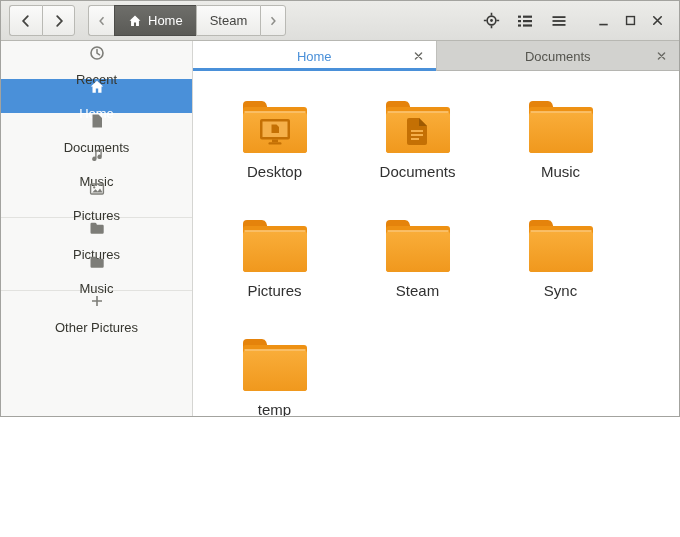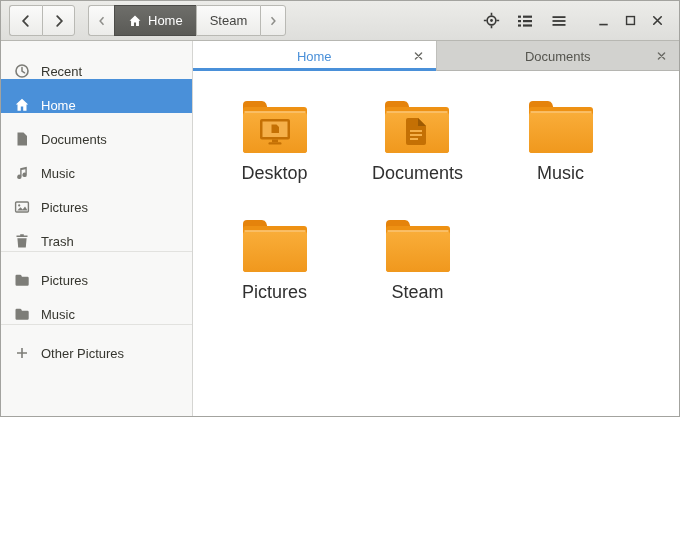--- a/index.html
+++ b/index.html
@@ -27,42 +27,42 @@
     background:transparent; border:none; border-radius:3px; color:#3a3a38; cursor:pointer; }
   .win-controls { display:flex; margin-left:14px; align-items:center; }
   .wc { width:27px; height:26px; display:flex; align-items:center; justify-content:center;
     background:transparent; border:none; color:#3a3a38; cursor:pointer; }
 
   
   .main-body { flex:1; display:flex; min-height:0; }
 
   
   .sidebar { width:192px; flex:0 0 192px; background:#f8f8f7; border-right:1px solid #d5d5d2; padding-top:4px; }
-  .side-item { height:34px; display:flex; align-items:flex-end; padding:0 13px; gap:11px; cursor:pointer; color:#36362f; }
+  .side-item { height:34px; display:flex; align-items:center; padding:0 13px; gap:11px; cursor:pointer; color:#36362f;flex-direction:column; }
   .side-item .sicon { width:16px; height:16px; color:#7d7d78; display:flex; align-items:center; }
   .side-item.selected { background:#4a90d9; color:#fff; }
   .side-item.selected .sicon { color:#fff; }
   .separator { height:1px; background:#e2e2df; margin:2px 0; }
 
   
   .content { flex:1; display:flex; flex-direction:column; min-width:0; background:#fff; }
   .tabbar { height:30px; flex:0 0 30px; display:flex; background:#d2d2cf; }
   .tab { flex:1; position:relative; display:flex; align-items:center; justify-content:center;
     color:#55554f; cursor:pointer; box-shadow: inset 0 -1px 0 #b5b5b1; }
   .tab + .tab { border-left:1px solid #bfbfbb; }
   .tab.active { background:#fff; color:#4a90d9; box-shadow: inset 0 -3px 0 #4a90d9; }
   .tab-close { position:absolute; right:9px; top:50%; transform:translateY(-50%);
     width:17px; height:17px; display:flex; align-items:center; justify-content:center;
     background:transparent; border:none; color:#6b6b66; cursor:pointer; }
 
   
   .files { flex:1; padding:27px 0 0 10px; display:grid; grid-template-columns:repeat(3,143px);
     grid-auto-rows:119px; align-content:start; justify-items:center; overflow:hidden; }
   .file { display:flex; flex-direction:column; align-items:center; gap:7px; cursor:pointer; }
-  .file-label { font-size:18px; color:#303030; }
+  .file-label { font-size:15px; color:#303030; }
 
   svg { display:block; }
 </style>
 </head>
 <body>
 
 <svg width="0" height="0" style="position:absolute" aria-hidden="true">
   <defs>
     <linearGradient id="fgrad" x1="0" y1="0" x2="0" y2="1">
       <stop offset="0" stop-color="#f9ad39"></stop>
@@ -203,29 +203,20 @@
       <div class="side-item">
         <span class="sicon">
           <svg width="16" height="16" viewBox="0 0 16 16">
               <rect x="1.6" y="3" width="12.8" height="10" rx="1" fill="none" stroke="currentColor" stroke-width="1.4"></rect>
               <circle cx="5.2" cy="6.4" r="1.1" fill="currentColor"></circle>
               <path d="M3.2 11.6 l3.3-3.3 2.2 2.2 2.3-2.9 2.3 3.3 v0.7 z" fill="currentColor"></path>
             </svg>
         </span>
         <span class="slabel">Pictures</span>
       </div>
-      <div class="side-item">
-        <span class="sicon">
-          <svg width="16" height="16" viewBox="0 0 16 16">
-              <path d="M6.2 1.3 h3.6 v1.2 h3.7 v1.6 H2.5 V2.5 h3.7 z" fill="currentColor"></path>
-              <path d="M3.4 5.2 h9.2 l-0.8 9.4 h-7.6 z" fill="currentColor"></path>
-            </svg>
-        </span>
-        <span class="slabel">Trash</span>
-      </div>
 
       <div class="separator"></div>
 
       <div class="side-item">
         <span class="sicon">
           <svg width="16" height="16" viewBox="0 0 16 16">
               <use href="#sm-folder"></use>
             </svg>
         </span>
         <span class="slabel">Pictures</span>
@@ -326,18 +317,34 @@
 
         <div class="file">
           <span>
             <svg width="72" height="58" viewBox="0 0 72 58">
                 <use href="#folder-shape"></use>
               </svg>
           </span>
           <span class="file-label">Steam</span>
         </div>
 
-
+        <div class="file">
+          <span>
+            <svg width="72" height="58" viewBox="0 0 72 58">
+                <use href="#folder-shape"></use>
+              </svg>
+          </span>
+          <span class="file-label">Sync</span>
+        </div>
+
+        <div class="file">
+          <span>
+            <svg width="72" height="58" viewBox="0 0 72 58">
+                <use href="#folder-shape"></use>
+              </svg>
+          </span>
+          <span class="file-label">temp</span>
+        </div>
 
       </div>
     </main>
   </div>
 </div>
 
 </body></html>

